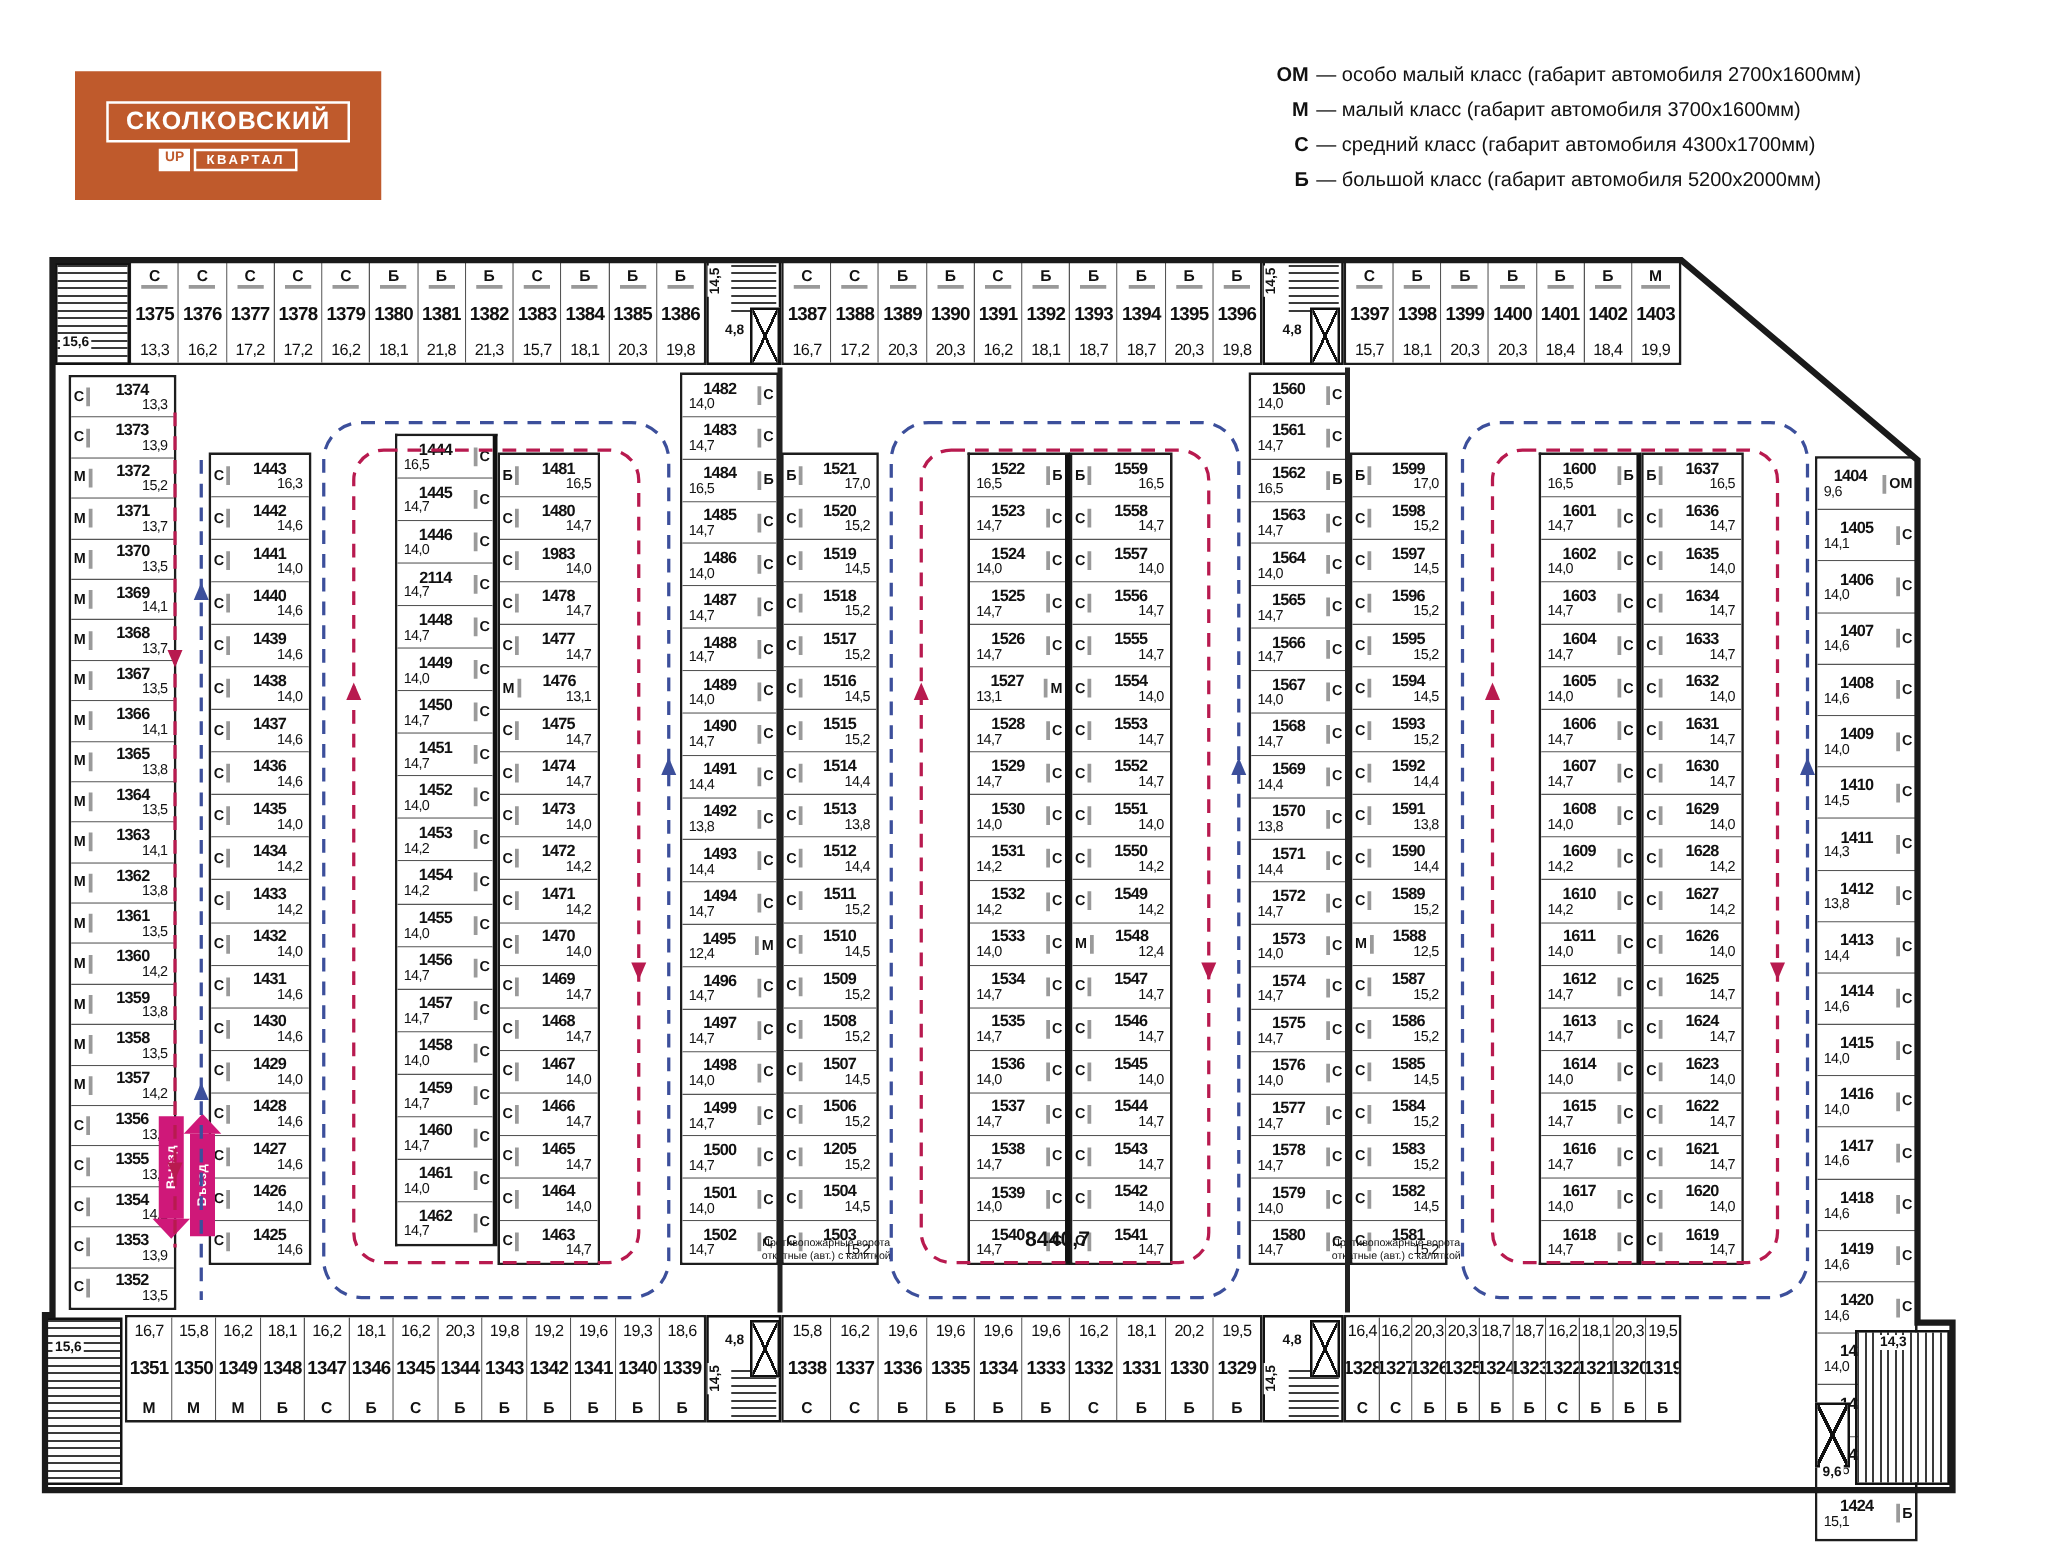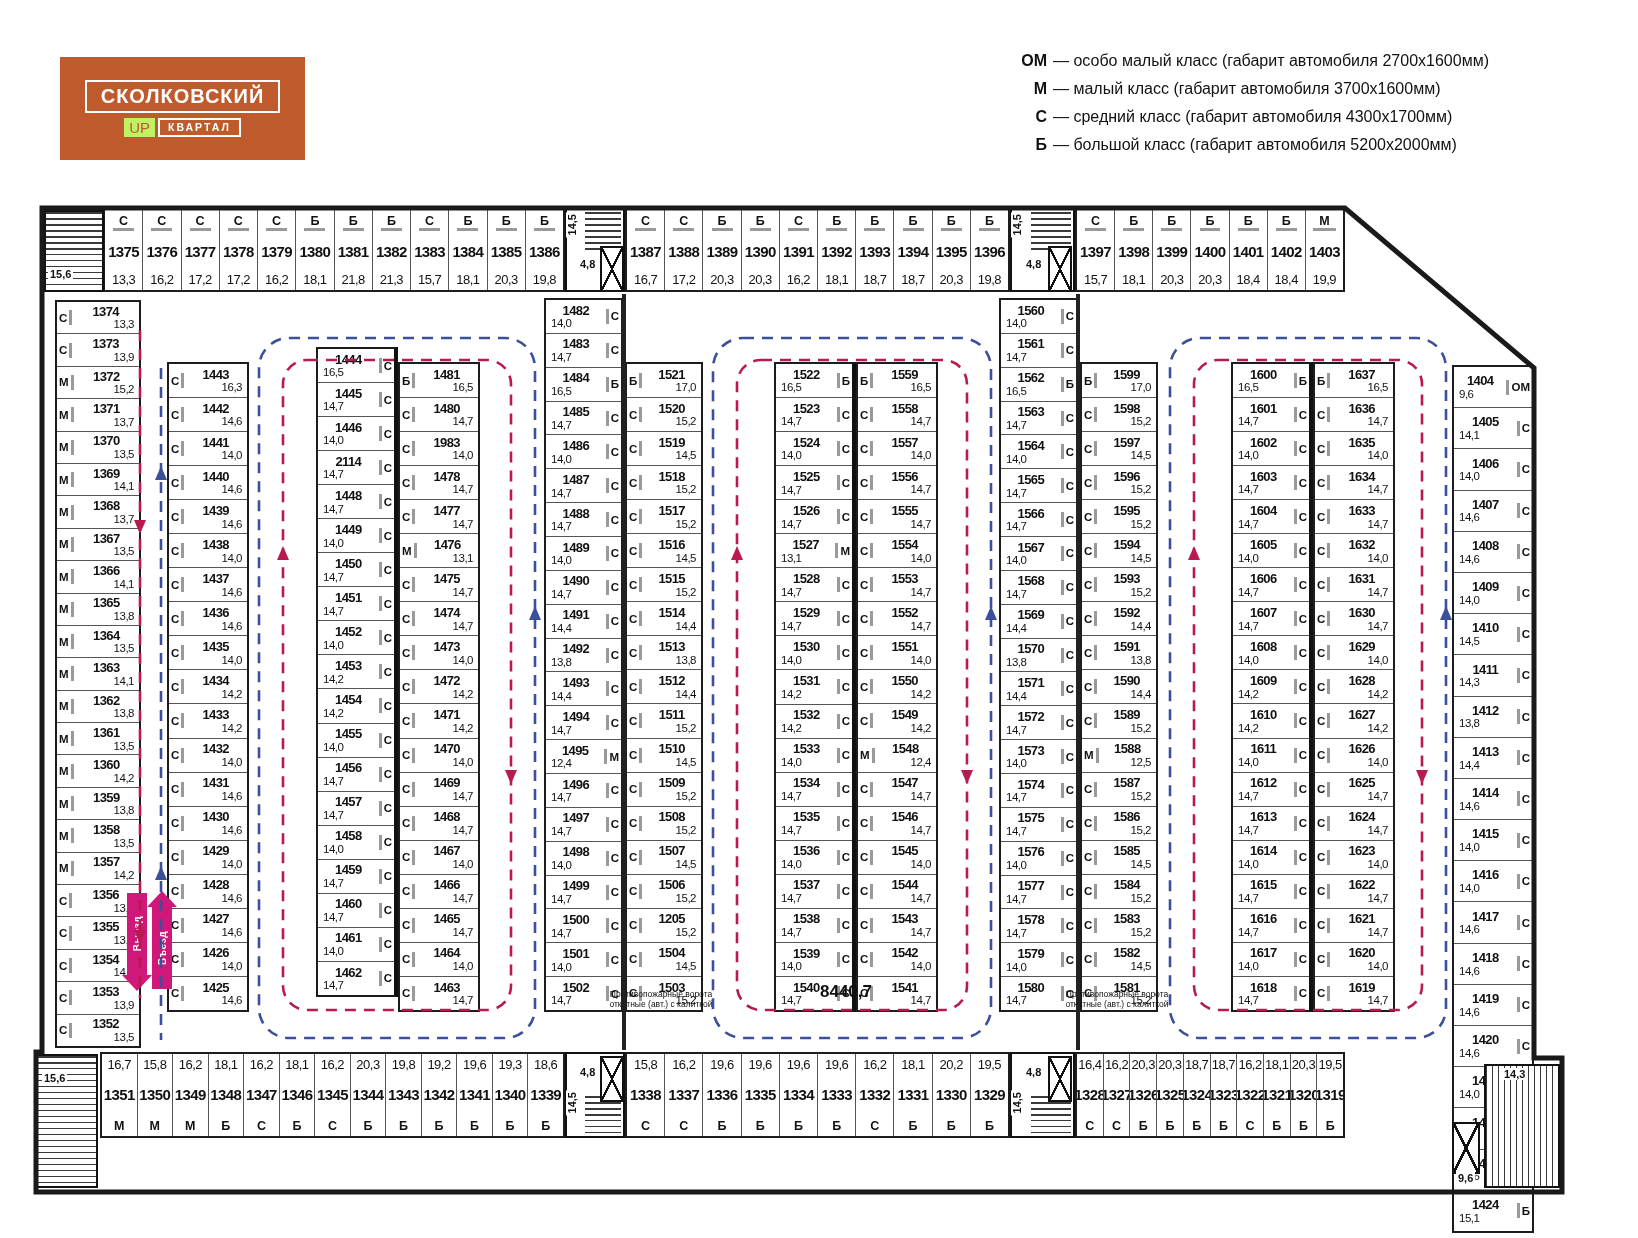--- a/index.html
+++ b/index.html
@@ -2,21 +2,21 @@
 <html><head>
 <meta charset="utf-8">
 <style>
   html,body{margin:0;padding:0;background:#fff;font-family:"Liberation Sans",sans-serif;color:#111;}
   #canvas{position:relative;width:1638px;height:1238px;background:#fff;overflow:hidden;}
 
   
   #logo{position:absolute;left:60px;top:57px;width:245px;height:103px;background:#bf5a2c;display:flex;flex-direction:column;align-items:center;justify-content:center;}
   #logo .frame{border:2.5px solid #fff;padding:3px 14px;color:#fff;font-weight:700;font-size:20px;letter-spacing:1px;}
   #logo .badge{display:flex;margin-top:5px;align-items:stretch;}
-  #logo .badge .up{background:#bef264;color:#bf5a2c;font-weight:400;font-size:15px;padding:1px 5px;}
+  #logo .badge .up{background:#ffffff;color:#bf5a2c;font-weight:700;font-size:11px;padding:1px 5px;}
   #logo .badge .kv{border:2px solid #fff;color:#fff;font-weight:700;font-size:10.5px;padding:1px 8px;letter-spacing:2px;margin-left:3px;text-align:center;}
   #title{position:absolute;left:490px;top:82px;width:180px;text-align:center;font-size:24px;line-height:1.35;}
   #legend{position:absolute;left:1005px;top:52px;width:620px;}
   .legend-row{display:flex;margin-bottom:10px;font-size:16px;}
   .legend-row .code{font-weight:700;width:42px;text-align:right;margin-right:6px;flex:none;}
 
   
   .zone{position:absolute;display:flex;background:#fff;border:2px solid #1d1d1d;box-sizing:border-box;}
   .zone.v{flex-direction:column;}
   .zone.h{flex-direction:row;}

